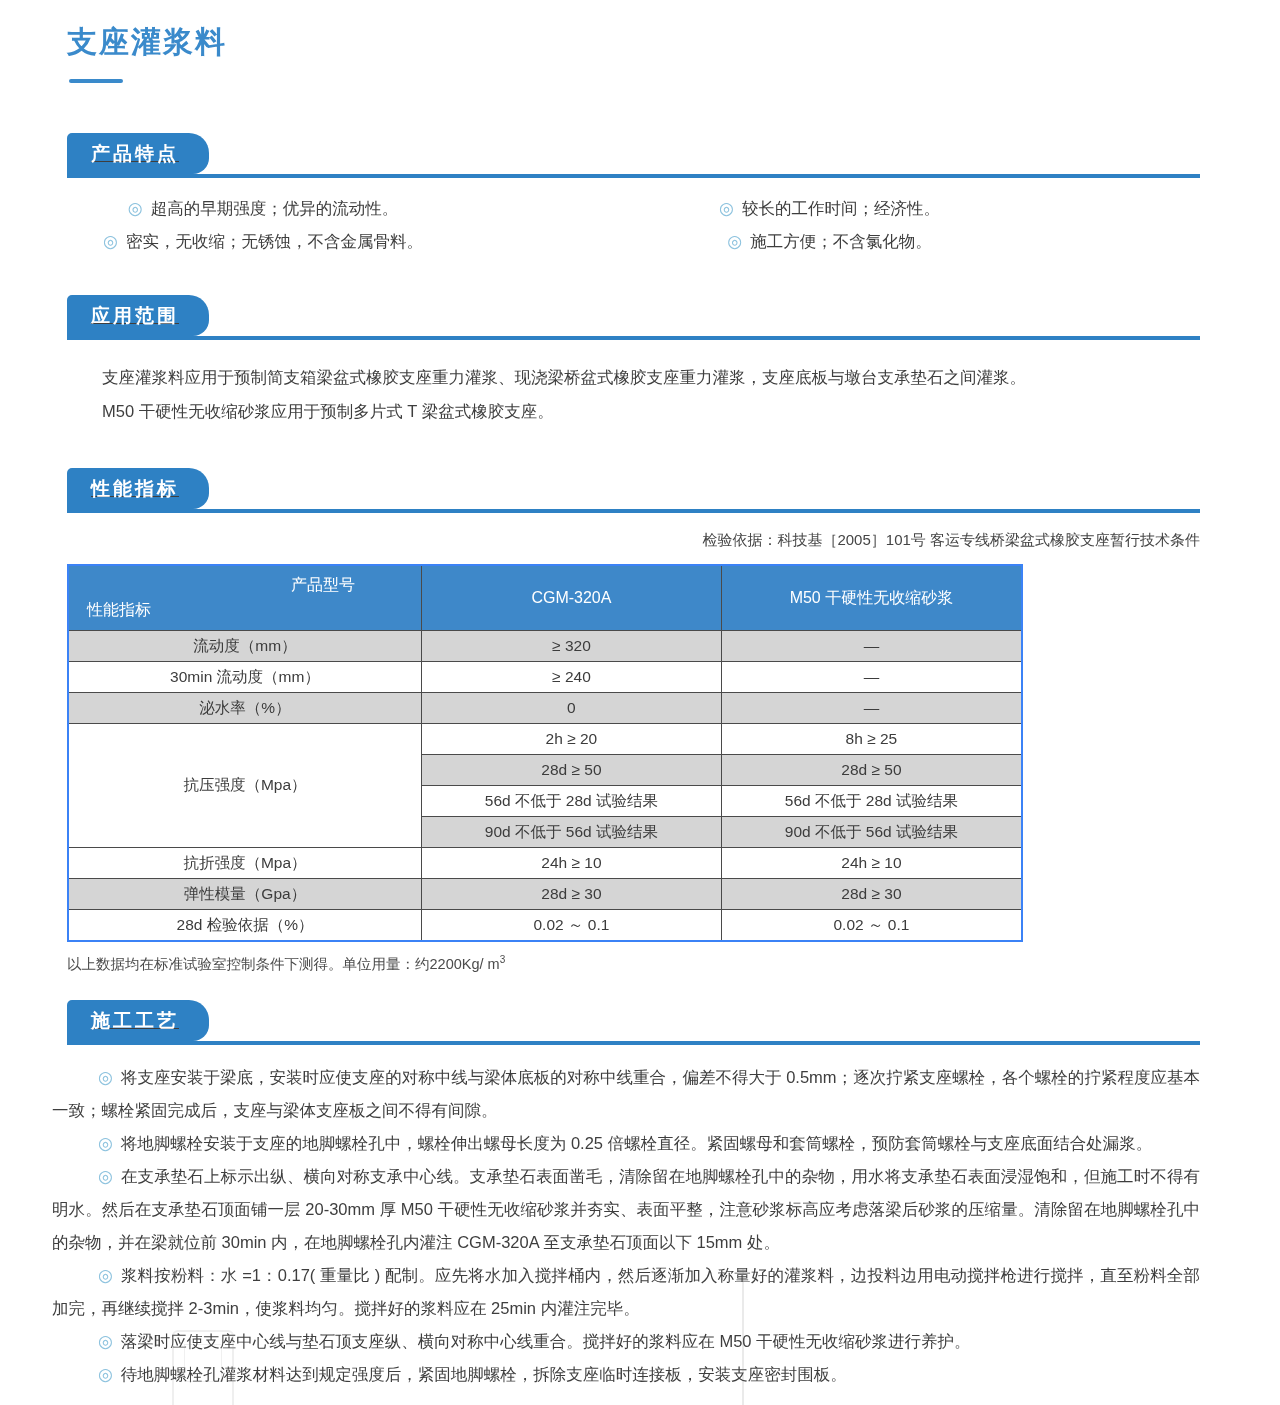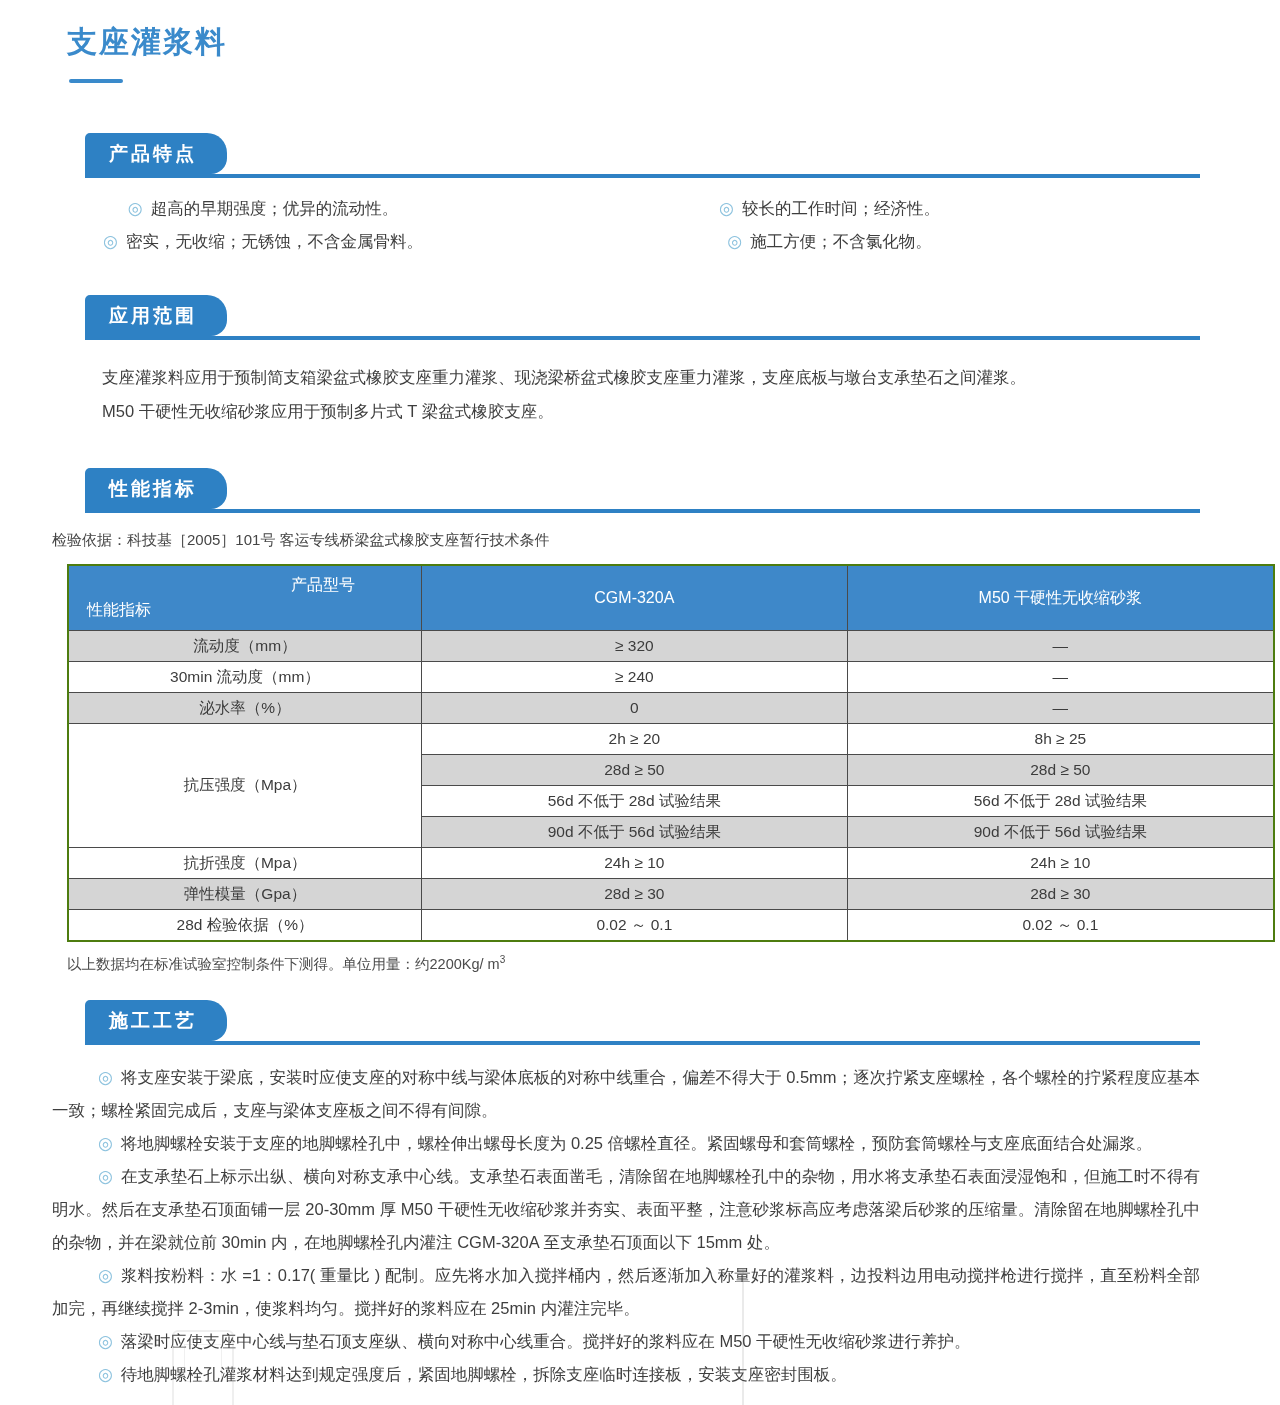--- a/index.html
+++ b/index.html
@@ -11,47 +11,47 @@
   .page{padding:14px 80px 0 52px;position:relative;}
 
   
   .page-title{
     margin:8px 0 0 15px;font-size:30px;font-weight:bold;color:#3a8acb;letter-spacing:2px;
   }
   .title-dash{width:54px;height:4px;background:#3a8acb;border-radius:2px;margin:16px 0 0 17px;}
 
   
   .sec-head{
-    margin-left:33px;border-bottom:4px solid #2e81c4;
-    display:flex;align-items:flex-end;
+    margin-left:15px;border-bottom:4px solid #2e81c4;
+    display:flex;align-items:flex-end;text-decoration:underline;
   }
   .sec-tab{
     display:inline-block;background:#2e81c4;color:#ffffff;
     font-size:19px;font-weight:bold;letter-spacing:3px;
     padding:8px 30px 7px 24px;border-radius:5px 20px 16px 0;
   }
 
   
   .blt{color:#8cc2de;font-size:17px;margin-right:8px;}
   .feature-grid{
     display:grid;grid-template-columns:392px 1fr;
     margin:20px 0 0 15px;row-gap:11px;font-size:16.5px;text-align:center;
   }
   .feature-item{white-space:nowrap;}
 
   
   .app-paras{margin:20px 0 8px 50px;font-size:16.5px;line-height:34px;}
   .app-paras p{margin:0;}
 
   
-  .perf-note{margin:18px 0 0 0;text-align:left;font-size:15px;color:#454545;}
+  .perf-note{margin:18px 0 0 0;text-align:right;font-size:15px;color:#454545;}
   table.perf{
-    margin:14px 0 0 15px;width:1208px;border-collapse:collapse;
+    margin:14px 0 0 15px;width:956px;border-collapse:collapse;
     font-size:15.5px;text-align:center;color:#3c3c3c;
-    border:2px solid #4d7c0f;
+    border:2px solid #3b82f6;
   }
   table.perf th,table.perf td{border:1px solid #4a4a4a;padding:0 6px;}
   table.perf thead th{
     background:#3e88c9;color:#ffffff;font-weight:normal;height:64px;font-size:16px;
   }
   table.perf td{height:30px;background:#ffffff;}
   table.perf tr.gray td{background:#d5d5d5;}
   table.perf td.spanlbl{background:#ffffff;}
   th.corner{
     position:relative;padding:0;width:340px;

